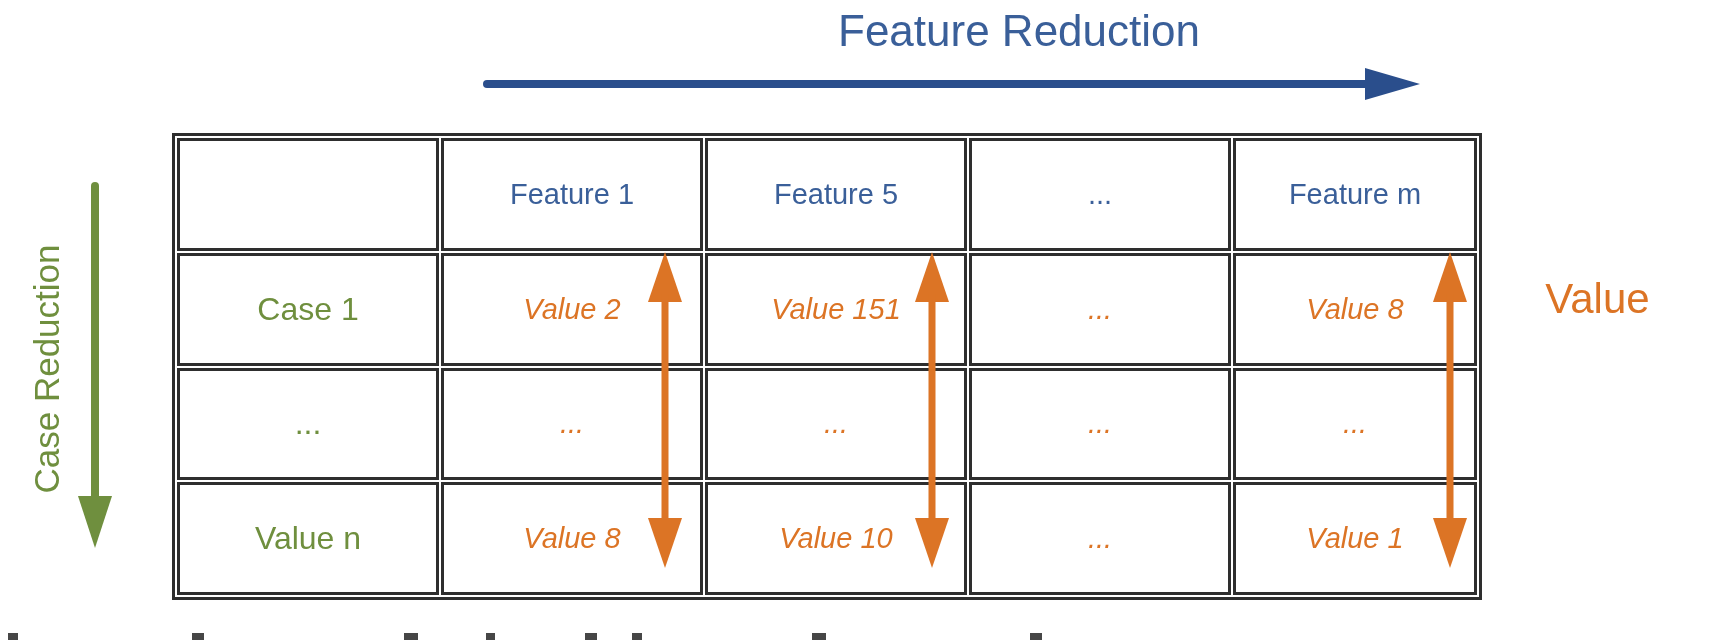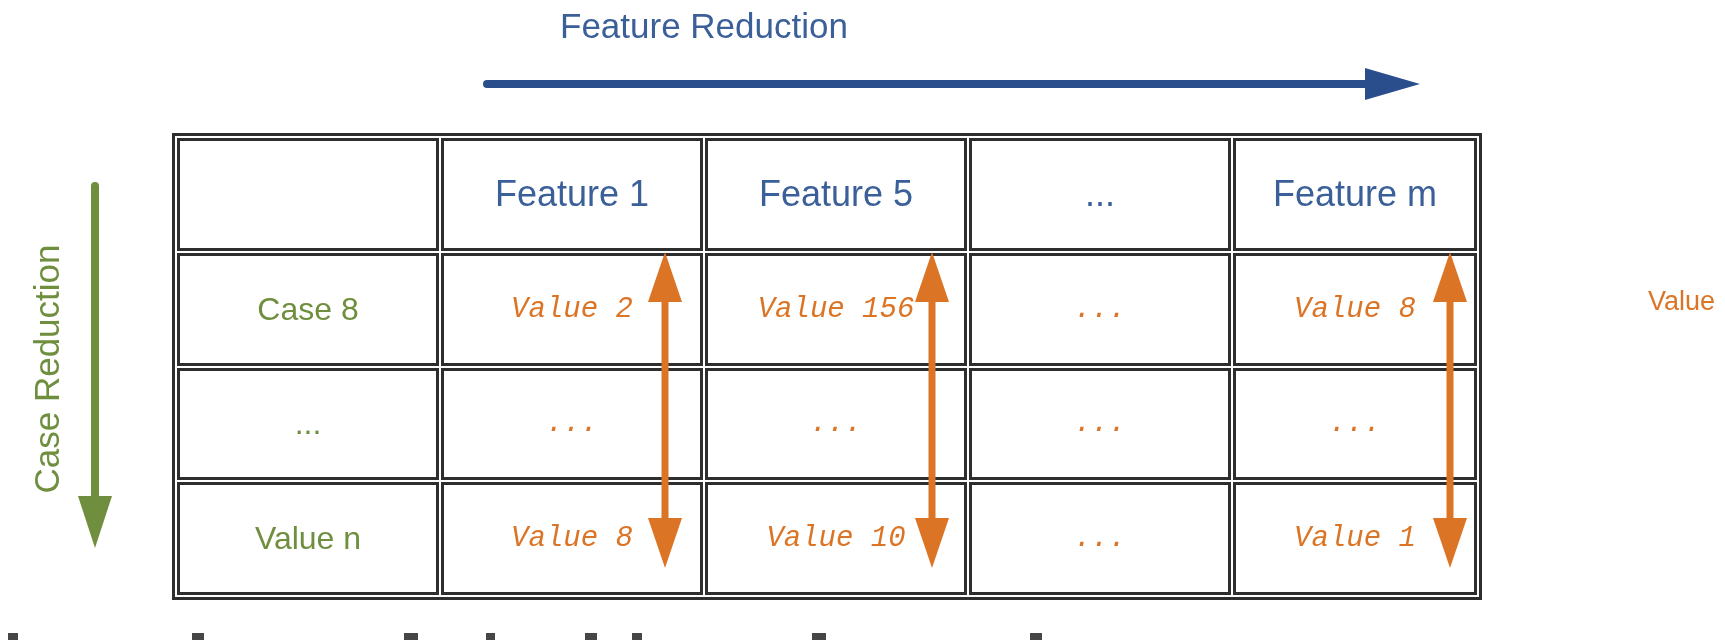--- a/index.html
+++ b/index.html
@@ -6,53 +6,53 @@
   .stage{
     position:relative;
     width:1725px;height:642px;
     background:#ffffff;
     font-family:"Liberation Sans", sans-serif;
     overflow:hidden;
   }
   
   .title-top{
     position:absolute;left:560px;top:6px;width:640px;
-    text-align:left;font-size:35px;color:var(--blue-text);
+    text-align:right;font-size:44px;color:var(--blue-text);
   }
   .arrow-top{position:absolute;left:475px;top:66px;}
   
   .label-left{
     position:absolute;left:-133px;top:349px;width:360px;height:40px;
     transform:rotate(-90deg);
     text-align:center;font-size:35px;color:var(--green);
   }
   .arrow-left{position:absolute;left:75px;top:180px;}
   
   .label-right{
-    position:absolute;left:1480px;top:281px;width:235px;
-    text-align:right;font-size:27px;line-height:1.5;color:var(--orange);
+    position:absolute;left:1480px;top:267px;width:235px;
+    text-align:center;font-size:42px;line-height:1.5;color:var(--orange);
   }
   
   table.grid{
     position:absolute;left:172px;top:133px;
     width:1310px;height:467px;
     border-collapse:separate;border-spacing:2px;
     border:3px solid var(--border);
     table-layout:fixed;background:#ffffff;
   }
   table.grid td{
     border:3px solid var(--border);
     box-sizing:border-box;
     text-align:center;vertical-align:middle;
     overflow:hidden;white-space:nowrap;
     height:68px;padding:0;
   }
-  td.hdr{color:var(--blue-text);font-size:36px;}
+  td.hdr{color:var(--blue-text);font-size:29px;}
   td.case{color:var(--green);font-size:32px;}
-  td.val{color:var(--orange);font-size:29px;font-style:italic;font-family:Liberation Mono, monospace;}
+  td.val{color:var(--orange);font-size:29px;font-style:italic;}
   td.shift{padding-right:42px;}
   
   .arrow-val{position:absolute;top:250px;}
   .av1{left:643px;} .av2{left:910px;} .av3{left:1428px;}
   
   .cap{position:absolute;top:633px;height:7px;background:#262626;opacity:.85;}
   .c1{left:8px;width:10px;}   .c2{left:192px;width:12px;}
   .c3{left:404px;width:14px;} .c4{left:486px;width:9px;}
   .c5{left:585px;width:12px;} .c6{left:632px;width:10px;}
   .c7{left:812px;width:14px;} .c8{left:1030px;width:12px;}
@@ -90,23 +90,23 @@
     </colgroup>
     <tbody>
       <tr>
         <td class="hdr"></td>
         <td class="hdr">Feature 1</td>
         <td class="hdr">Feature 5</td>
         <td class="hdr">...</td>
         <td class="hdr">Feature m</td>
       </tr>
       <tr>
-        <td class="case">Case 8</td>
+        <td class="case">Case 1</td>
         <td class="val shift">Value 2</td>
-        <td class="val shift">Value 156</td>
+        <td class="val shift">Value 151</td>
         <td class="val">...</td>
         <td class="val shift">Value 8</td>
       </tr>
       <tr>
         <td class="case">...</td>
         <td class="val shift">...</td>
         <td class="val shift">...</td>
         <td class="val">...</td>
         <td class="val shift">...</td>
       </tr>

